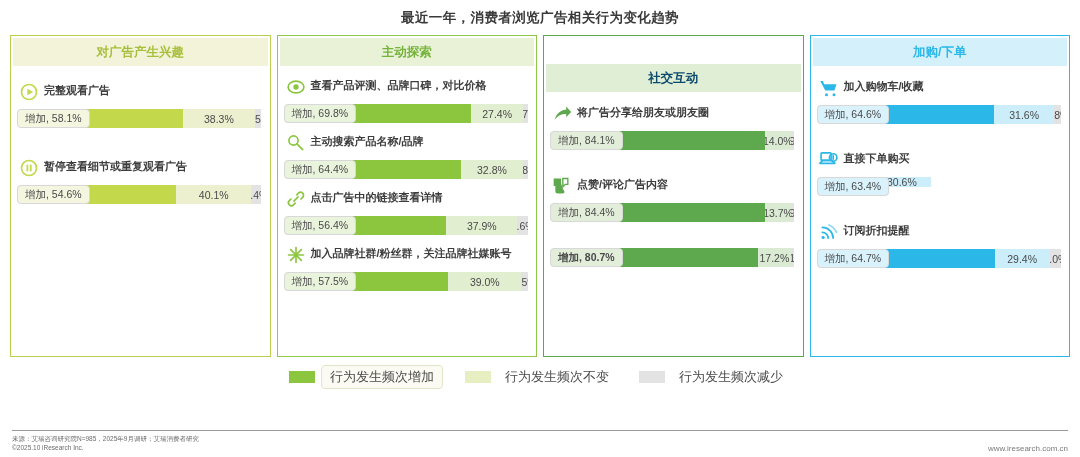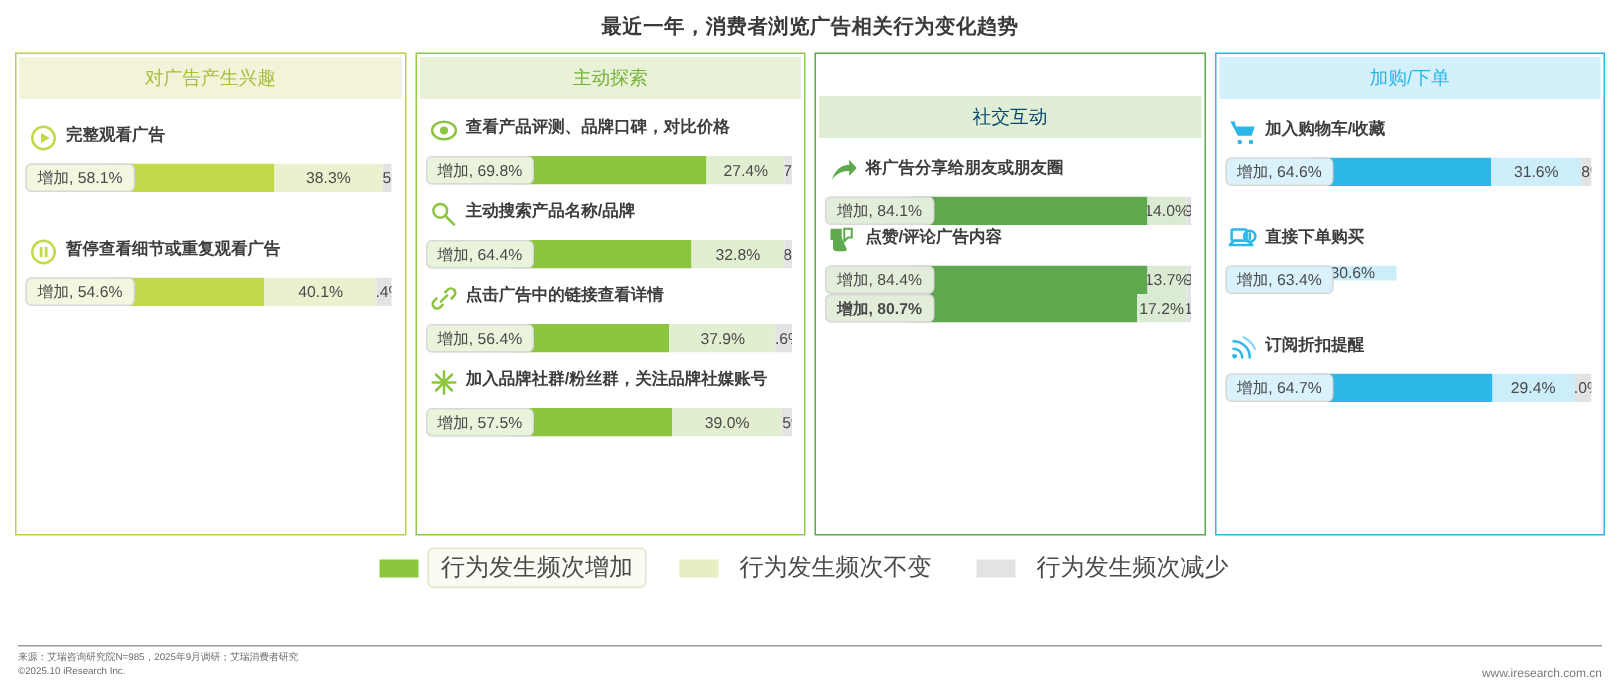--- a/index.html
+++ b/index.html
@@ -35,38 +35,38 @@
   .col.c2 { border-color: #8fc94a; }
   .col.c3 { border-color: #5aa84a; }
   .col.c4 { border-color: #2bb8e8; }
 
   .col-head {
     height: 28px;
     display: flex;
     align-items: center;
     justify-content: center;
     font-size: 12.5px;
-    font-weight: normal;
+    font-weight: bold;
     margin: 2px;
     text-align: center;
   }
   .c1 .col-head { background: #f2f3d8; color: #a8bf3c; }
   .c2 .col-head { background: #e9f2d7; color: #76b33c; }
   .c3 .col-head { background: #dfeed5; color: #0c4a6e; margin-top: 28px; }
   .c4 .col-head { background: #d3f0fb; color: #2bb8e8; }
 
   .col-body {
     flex: 1;
     padding: 9px 8px 6px 8px;
     display: flex;
     flex-direction: column;
   }
   .c1 .col-body { justify-content: flex-start; gap: 30px; padding-top: 14px; }
   .c2 .col-body { justify-content: flex-start; gap: 10px; }
-  .c3 .col-body { justify-content: flex-start; padding-top: 10px; }
+  .c3 .col-body { justify-content: flex-start; gap: 26px; padding-top: 10px; }
   .c4 .col-body { justify-content: flex-start; gap: 26px; padding-top: 10px; }
 
   .item { display: block; }
   .item-head {
     display: flex;
     align-items: flex-start;
     gap: 5px;
     margin-bottom: 7px;
     min-height: 20px;
   }
@@ -141,21 +141,21 @@
   .legend {
     display: flex;
     justify-content: center;
     align-items: center;
     gap: 22px;
     margin-top: 8px;
   }
   .legend-item { display: flex; align-items: center; gap: 6px; }
   .legend-swatch { width: 26px; height: 12px; display: block; }
   .legend-text {
-    font-size: 16px; color: #4b4b4b;
+    font-size: 13px; color: #4b4b4b;
     padding: 2px 8px;
   }
   .legend-item.first .legend-text {
     background: #fbfbf3; border: 1px solid #e2e6c8; border-radius: 4px;
   }
 
   .footer {
     position: absolute;
     left: 0; right: 0; bottom: 4px;
     padding: 0 12px;

